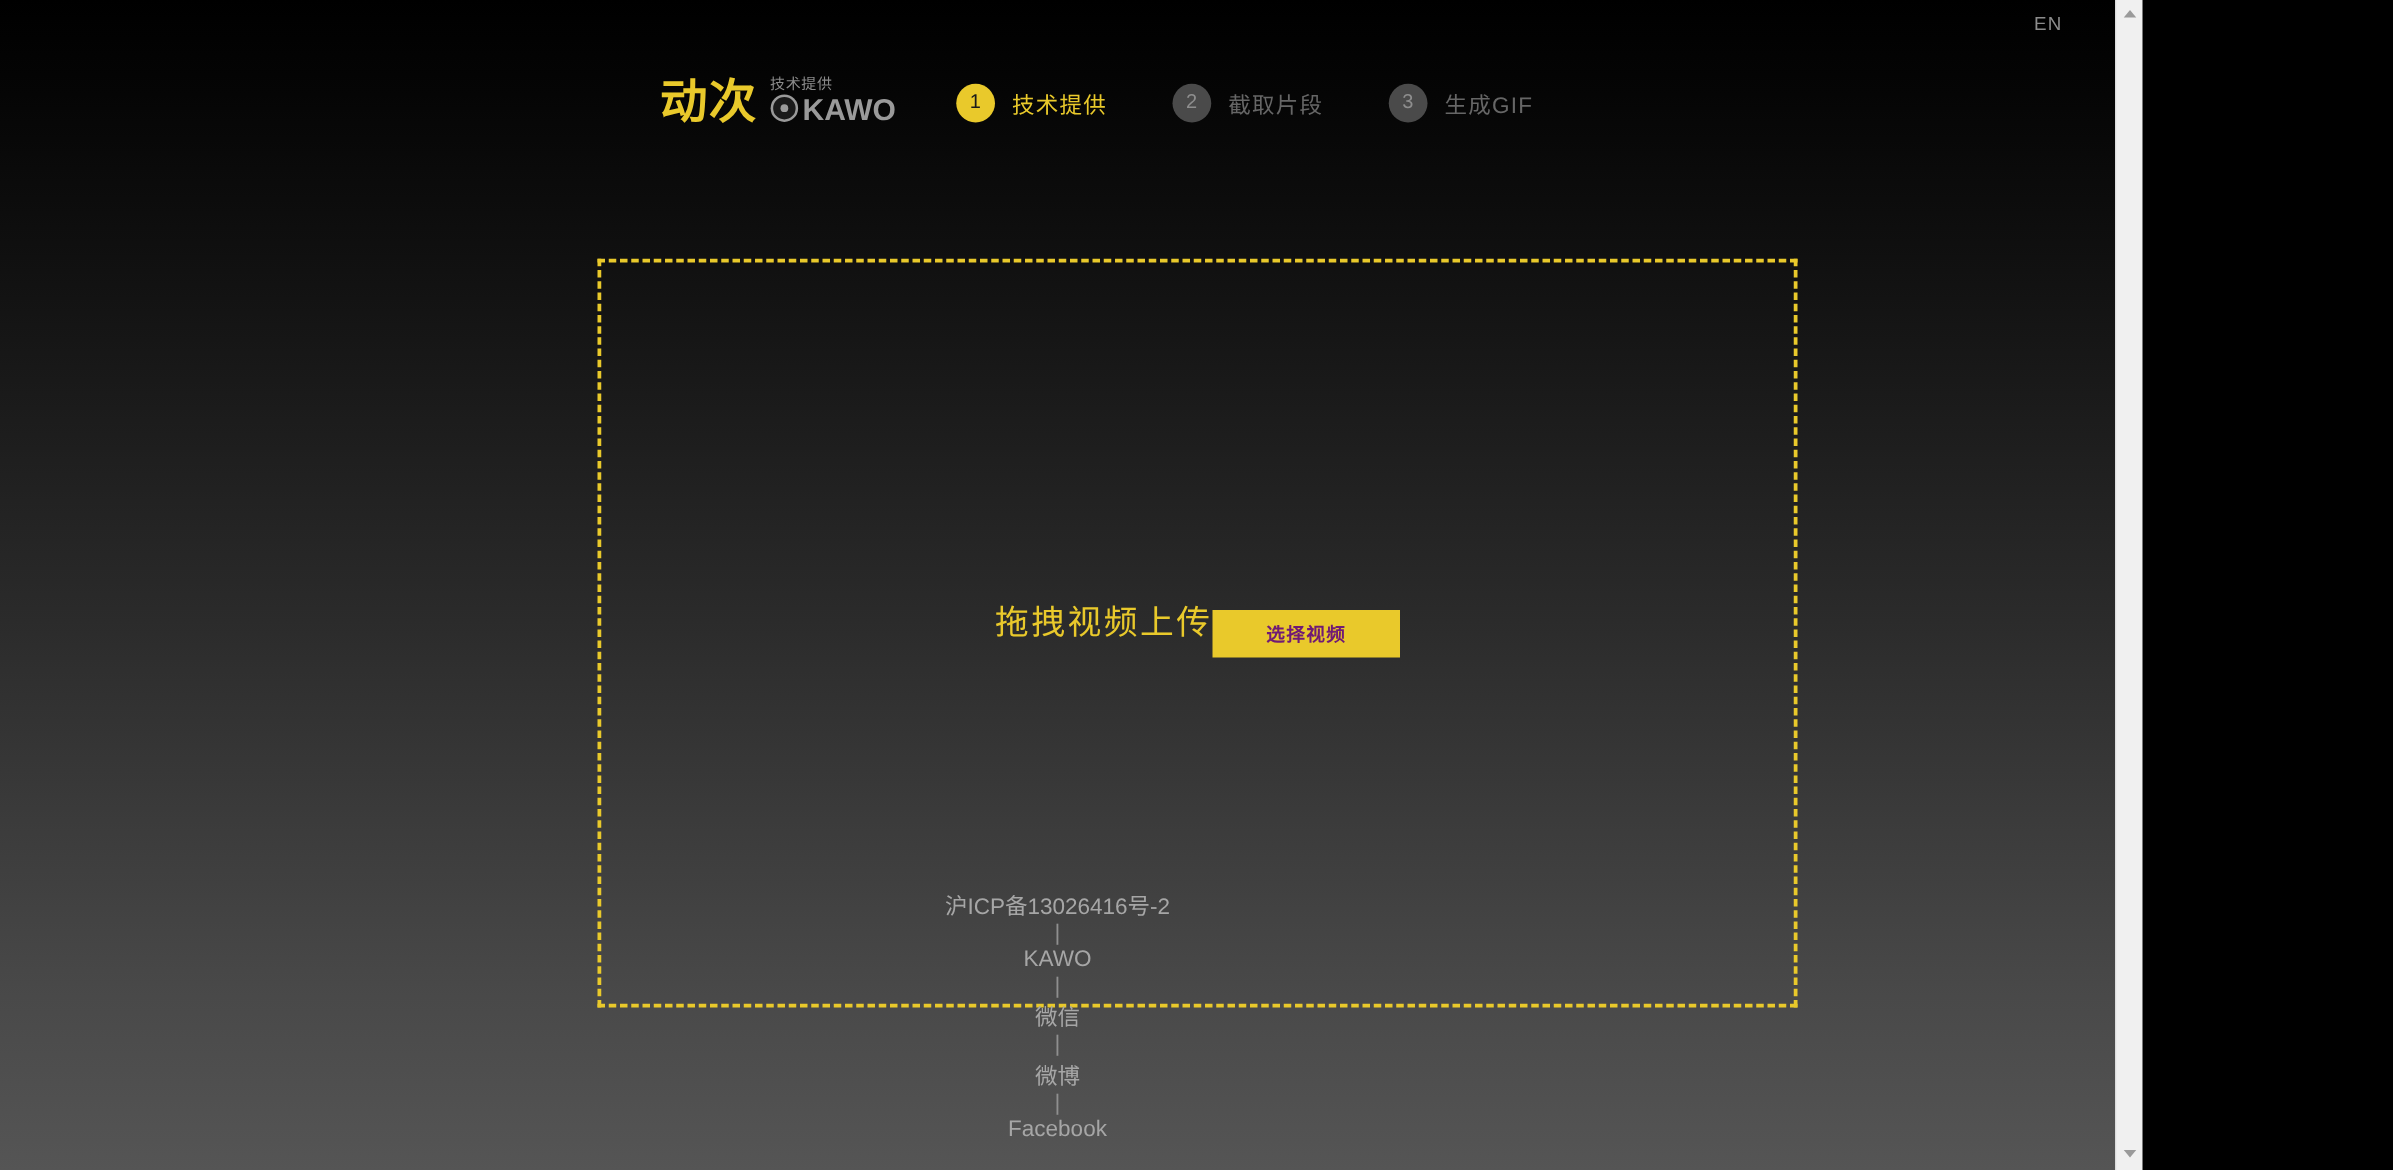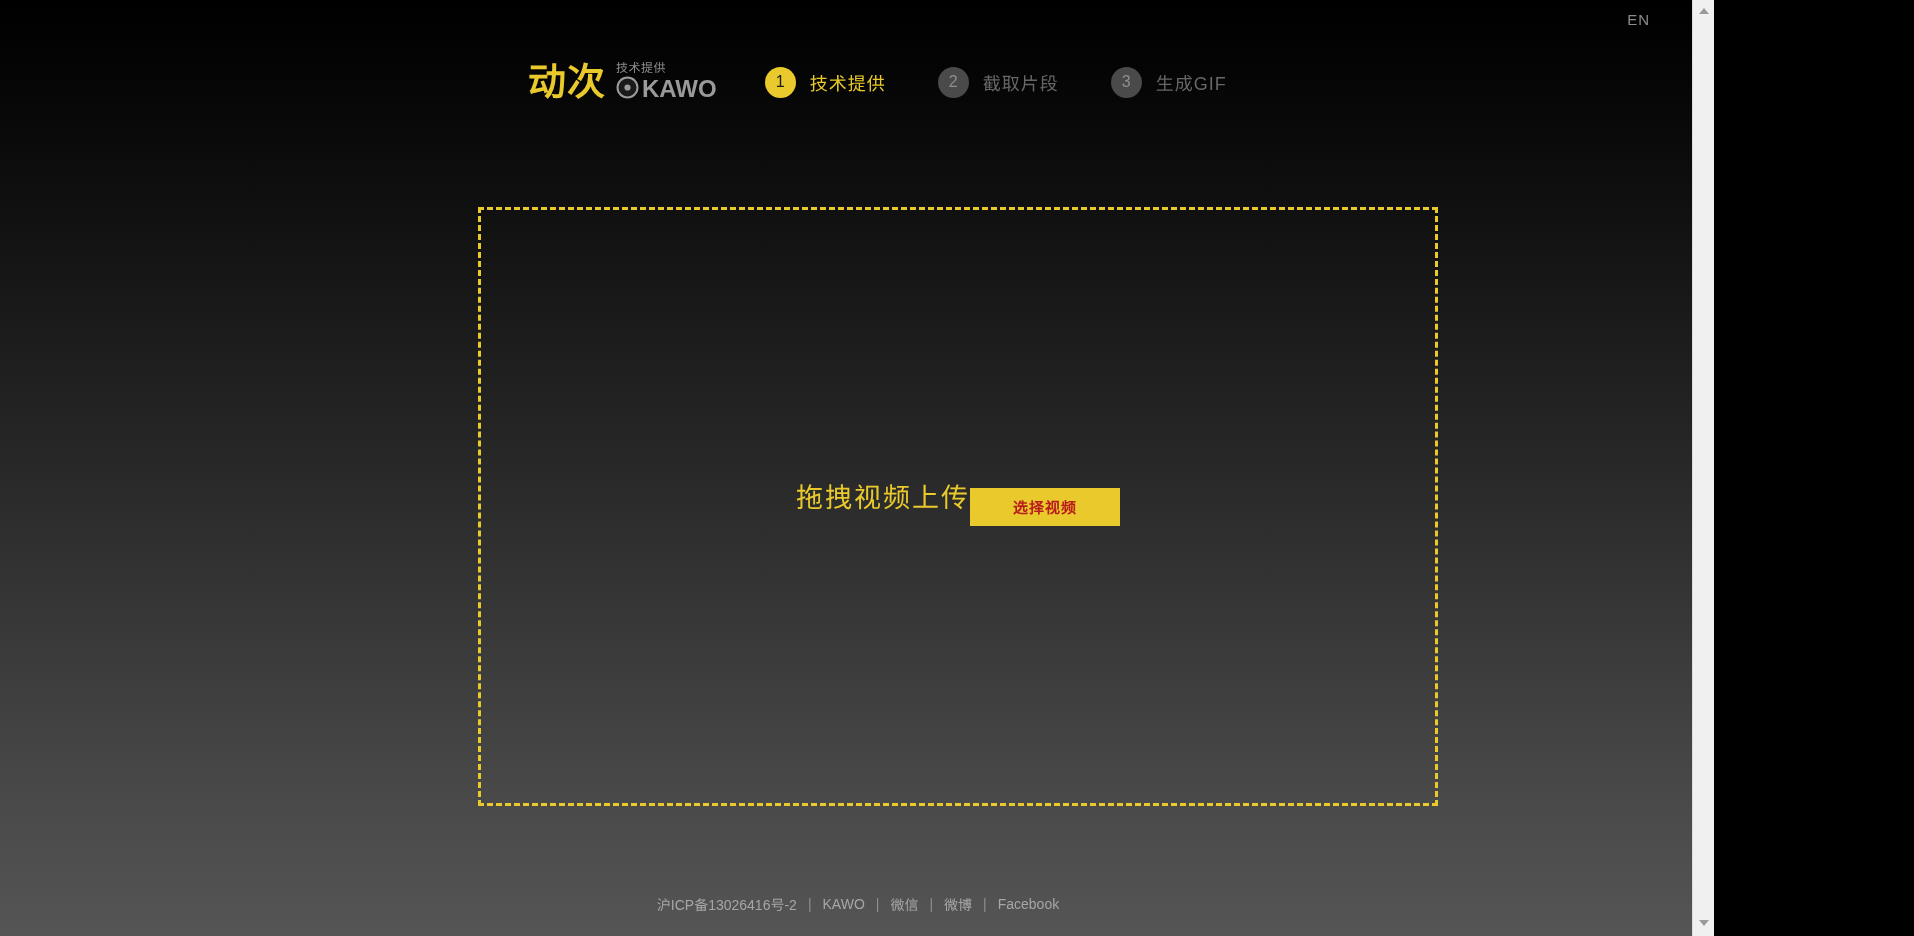--- a/index.html
+++ b/index.html
@@ -176,44 +176,45 @@
   .dropzone-title {
     font-size: 27px;
     color: #e9c92b;
     letter-spacing: 2px;
     margin-bottom: 22px;
     user-select: none;
   }
 
   .dropzone-button {
     background: #e9c92b;
-    color: #b91c1c;
+    color: #701a75;
     border: none;
     font-family: inherit;
     font-size: 15px;
     font-weight: bold;
     letter-spacing: 1px;
     padding: 0 36px;
     height: 38px;
     min-width: 150px;
     cursor: pointer;
   }
 
   
   .footer {
     position: absolute;
-    left: 12px;
+    left: 0;
     bottom: 22px;
     width: 100%;
     display: flex;
     align-items: center;
     justify-content: center;
     gap: 0;
-    font-size: 14px;
+    font-size: 18px;
     color: #a6a6a6;
+    flex-direction: column;
   }
 
   .footer-item {
     padding: 0 11px;
     white-space: nowrap;
   }
   .footer-item.is-link { cursor: pointer; }
   .footer-sep {
     color: #8f8f8f;
     user-select: none;

